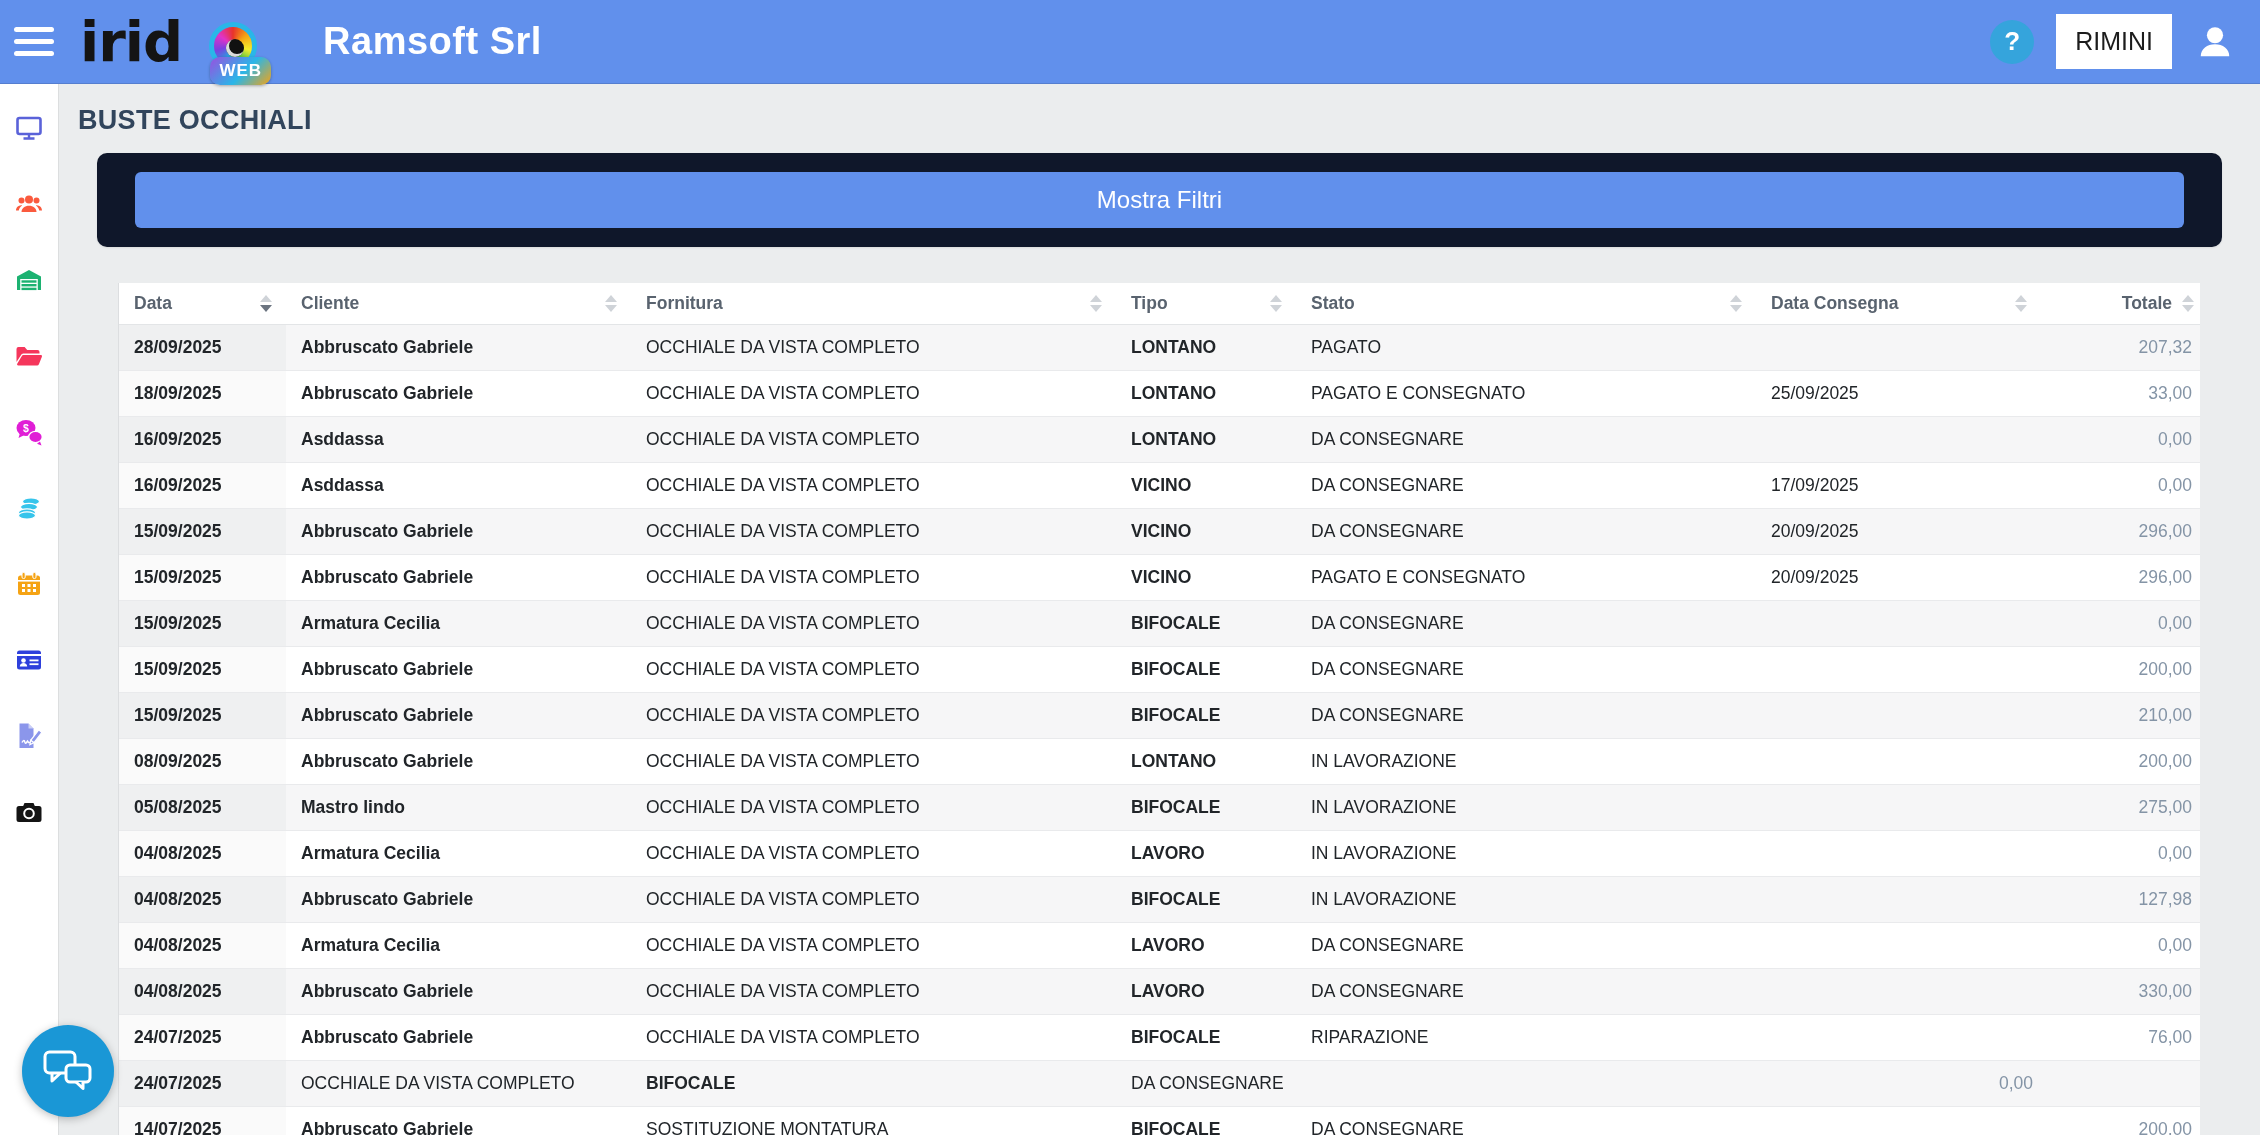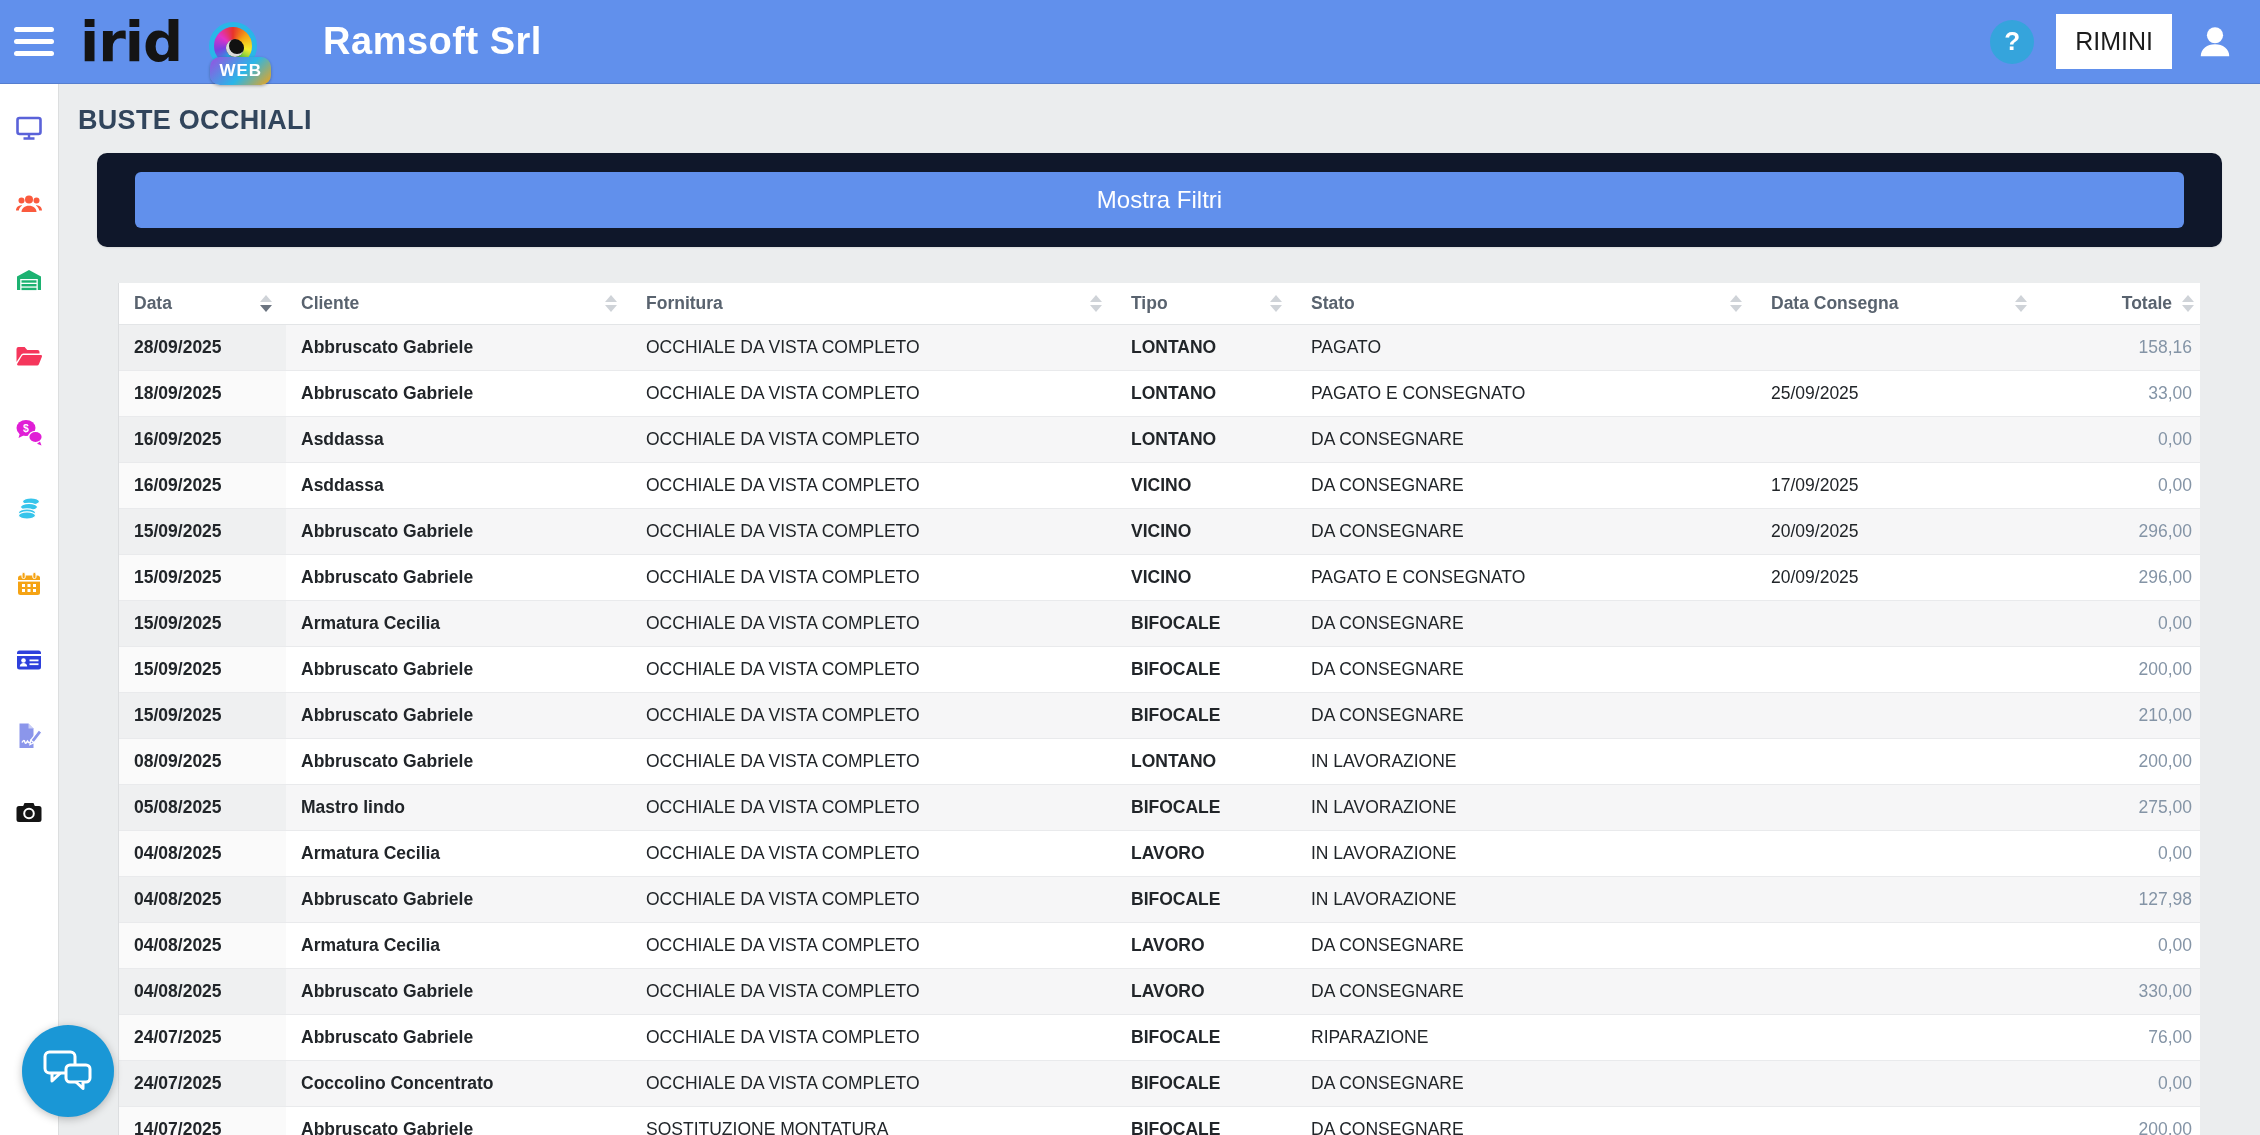--- a/index.html
+++ b/index.html
@@ -287,21 +287,21 @@
         </div>
       </div>
     <div id="tbody">
         <div class="trow tr">
           <div class="td bold c-data">28/09/2025</div>
           <div class="td bold">Abbruscato Gabriele</div>
           <div class="td">OCCHIALE DA VISTA COMPLETO</div>
           <div class="td bold">LONTANO</div>
           <div class="td">PAGATO</div>
           <div class="td"></div>
-          <div class="td num">158,16</div>
+          <div class="td num">207,32</div>
         </div>
         <div class="trow tr">
           <div class="td bold c-data">18/09/2025</div>
           <div class="td bold">Abbruscato Gabriele</div>
           <div class="td">OCCHIALE DA VISTA COMPLETO</div>
           <div class="td bold">LONTANO</div>
           <div class="td">PAGATO E CONSEGNATO</div>
           <div class="td">25/09/2025</div>
           <div class="td num">33,00</div>
         </div>
@@ -426,21 +426,20 @@
           <div class="td bold c-data">24/07/2025</div>
           <div class="td bold">Abbruscato Gabriele</div>
           <div class="td">OCCHIALE DA VISTA COMPLETO</div>
           <div class="td bold">BIFOCALE</div>
           <div class="td">RIPARAZIONE</div>
           <div class="td"></div>
           <div class="td num">76,00</div>
         </div>
         <div class="trow tr">
           <div class="td bold c-data">24/07/2025</div>
-          <div class="td bold">Coccolino Concentrato</div>
           <div class="td">OCCHIALE DA VISTA COMPLETO</div>
           <div class="td bold">BIFOCALE</div>
           <div class="td">DA CONSEGNARE</div>
           <div class="td"></div>
           <div class="td num">0,00</div>
         </div>
         <div class="trow tr">
           <div class="td bold c-data">14/07/2025</div>
           <div class="td bold">Abbruscato Gabriele</div>
           <div class="td">SOSTITUZIONE MONTATURA</div>

